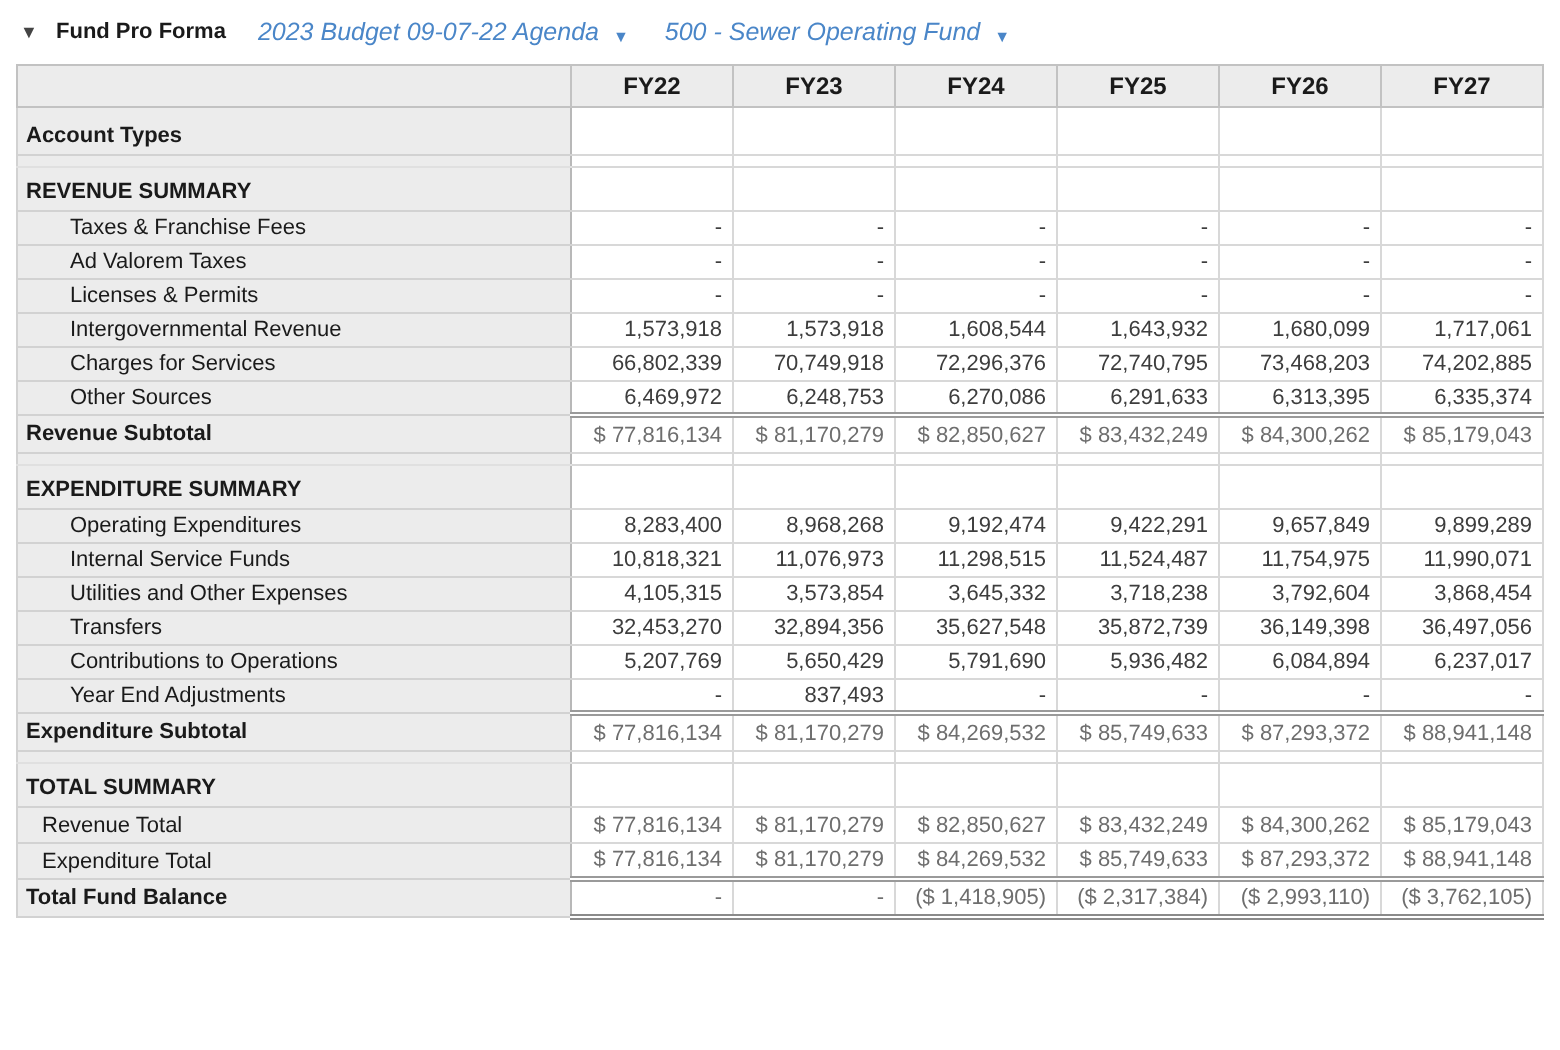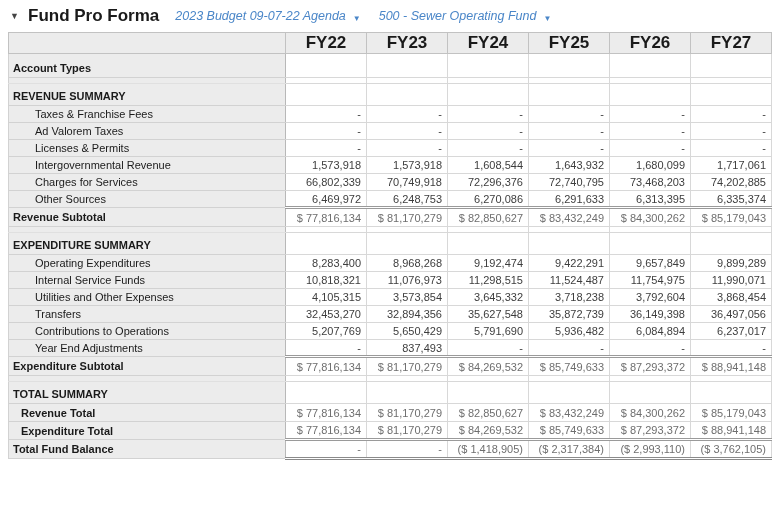--- a/index.html
+++ b/index.html
@@ -8,21 +8,21 @@
 
   
   .toolbar {
     height: 32px; display: flex; align-items: center;
     padding-left: 10px; background: #ffffff;
   }
   .collapse-caret {
     font-size: 9px; color: #444; width: 18px; cursor: pointer;
   }
   .toolbar-title {
-    font-size: 17px; font-weight: bold; color: #1a1a1a; margin-right: 16px;
+    font-size: 11px; font-weight: bold; color: #1a1a1a; margin-right: 16px;
   }
   .dropdown {
     display: flex; align-items: flex-end; margin-right: 18px; cursor: pointer; font-style: italic;
   }
   .dropdown .dd-label { font-size: 12.5px; color: #4a86c8; }
   .dropdown .dd-caret { font-size: 8px; color: #4a86c8; margin-left: 7px; padding-top: 1px; }
 
   
   .table-wrap { padding-left: 8px; }
   table {
@@ -31,21 +31,21 @@
     border: 1px solid #a8a8a8;
   }
   col.c-label { width: 277px; }
   col.c-data  { width: 81px; }
 
   th, td { overflow: hidden; white-space: nowrap; }
 
   th.col-h, td.corner {
     background: #ececec; border: 1px solid #c2c2c2;
     font-weight: bold; text-align: center; color: #1a1a1a;
-    height: 21px; font-size: 17px;
+    height: 21px; font-size: 12px;
   }
 
   td.lbl {
     background: #ececec;
     border: 1px solid #d2d2d2; border-right: 1px solid #b8b8b8;
     padding-left: 4px; color: #1a1a1a;
   }
   td.val {
     background: #ffffff; border: 1px solid #d8d8d8;
     text-align: right; padding-right: 5px; color: #3d3d3d;
@@ -57,21 +57,21 @@
   tr.r-section  { height: 22px; }
   tr.r-detail   { height: 17px; margin-left: 23px; }
   tr.r-subtotal { height: 19px; }
   tr.r-total    { height: 18px; }
   tr.r-grand    { height: 19px; }
 
   
   td.lbl-account, td.lbl-section, td.lbl-subtotal, td.lbl-grand { font-weight: bold; }
   td.lbl-account, td.lbl-section { vertical-align: bottom; padding-bottom: 3px; }
   td.lbl-detail { padding-left: 26px; }
-  td.lbl-total  { font-weight: bold; padding-left: 12px; }
+  td.lbl-total  { font-weight: normal; padding-left: 12px; }
   td.lbl-spacer { border-top: 1px solid #e0e0e0; border-bottom: 1px solid #e0e0e0; }
 
   
   td.val-subtotal, td.val-total, td.val-grand { color: #6e6e6e; }
   td.val-subtotal { border-top: 3px double #9a9a9a; }
   td.val-grand    { border-top: 3px double #9a9a9a; border-bottom: 3px double #8a8a8a; }
   tr.r-spacer td  { height: 6px; line-height: 0; font-size: 0; }
 </style>
 </head>
 <body>

